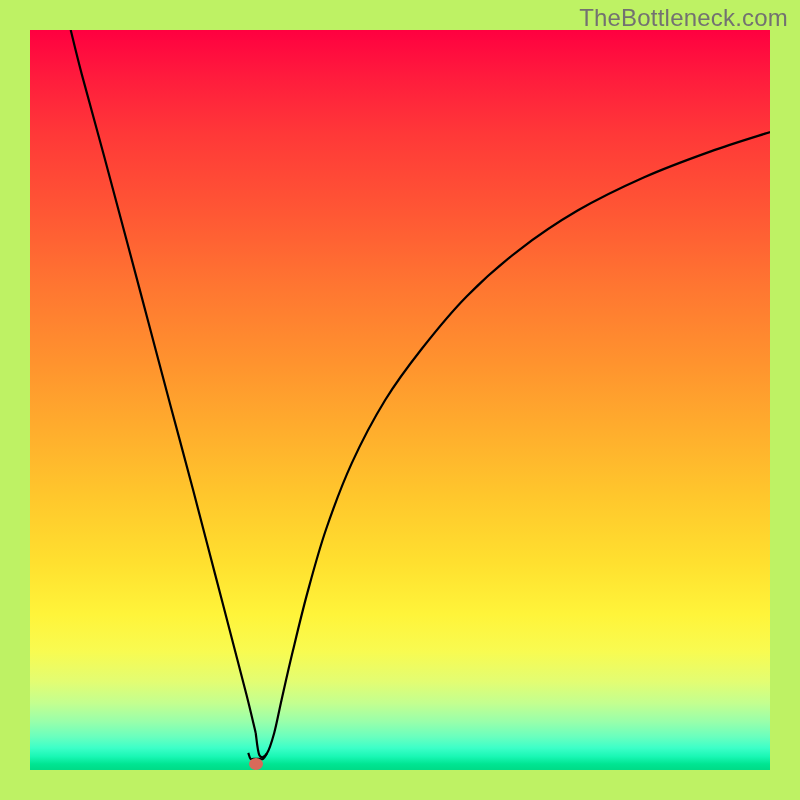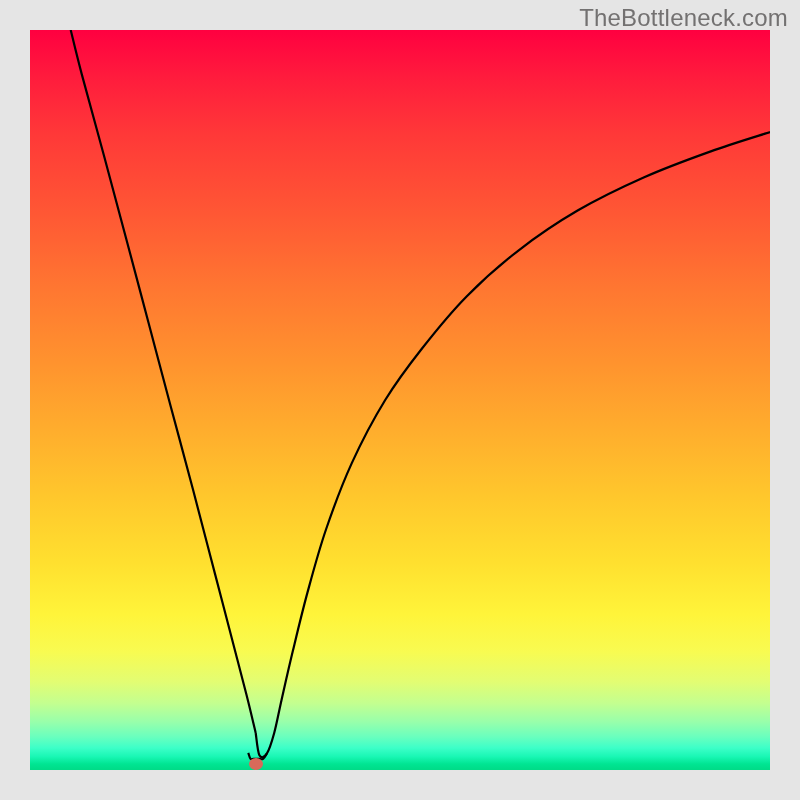--- a/index.html
+++ b/index.html
@@ -6,21 +6,21 @@
     margin: 0;
     padding: 0;
     width: 800px;
     height: 800px;
     background: #000;
     overflow: hidden;
   }
   .frame {
     position: absolute;
     inset: 0;
-    background: #e5e5e5;
+    background: #bef264;
   }
   .watermark {
     position: absolute;
     top: 4px;
     right: 12px;
     font-family: Arial, Helvetica, sans-serif;
     font-size: 24px;
     color: #737171;
     font-weight: 500;
     letter-spacing: 0.2px;

